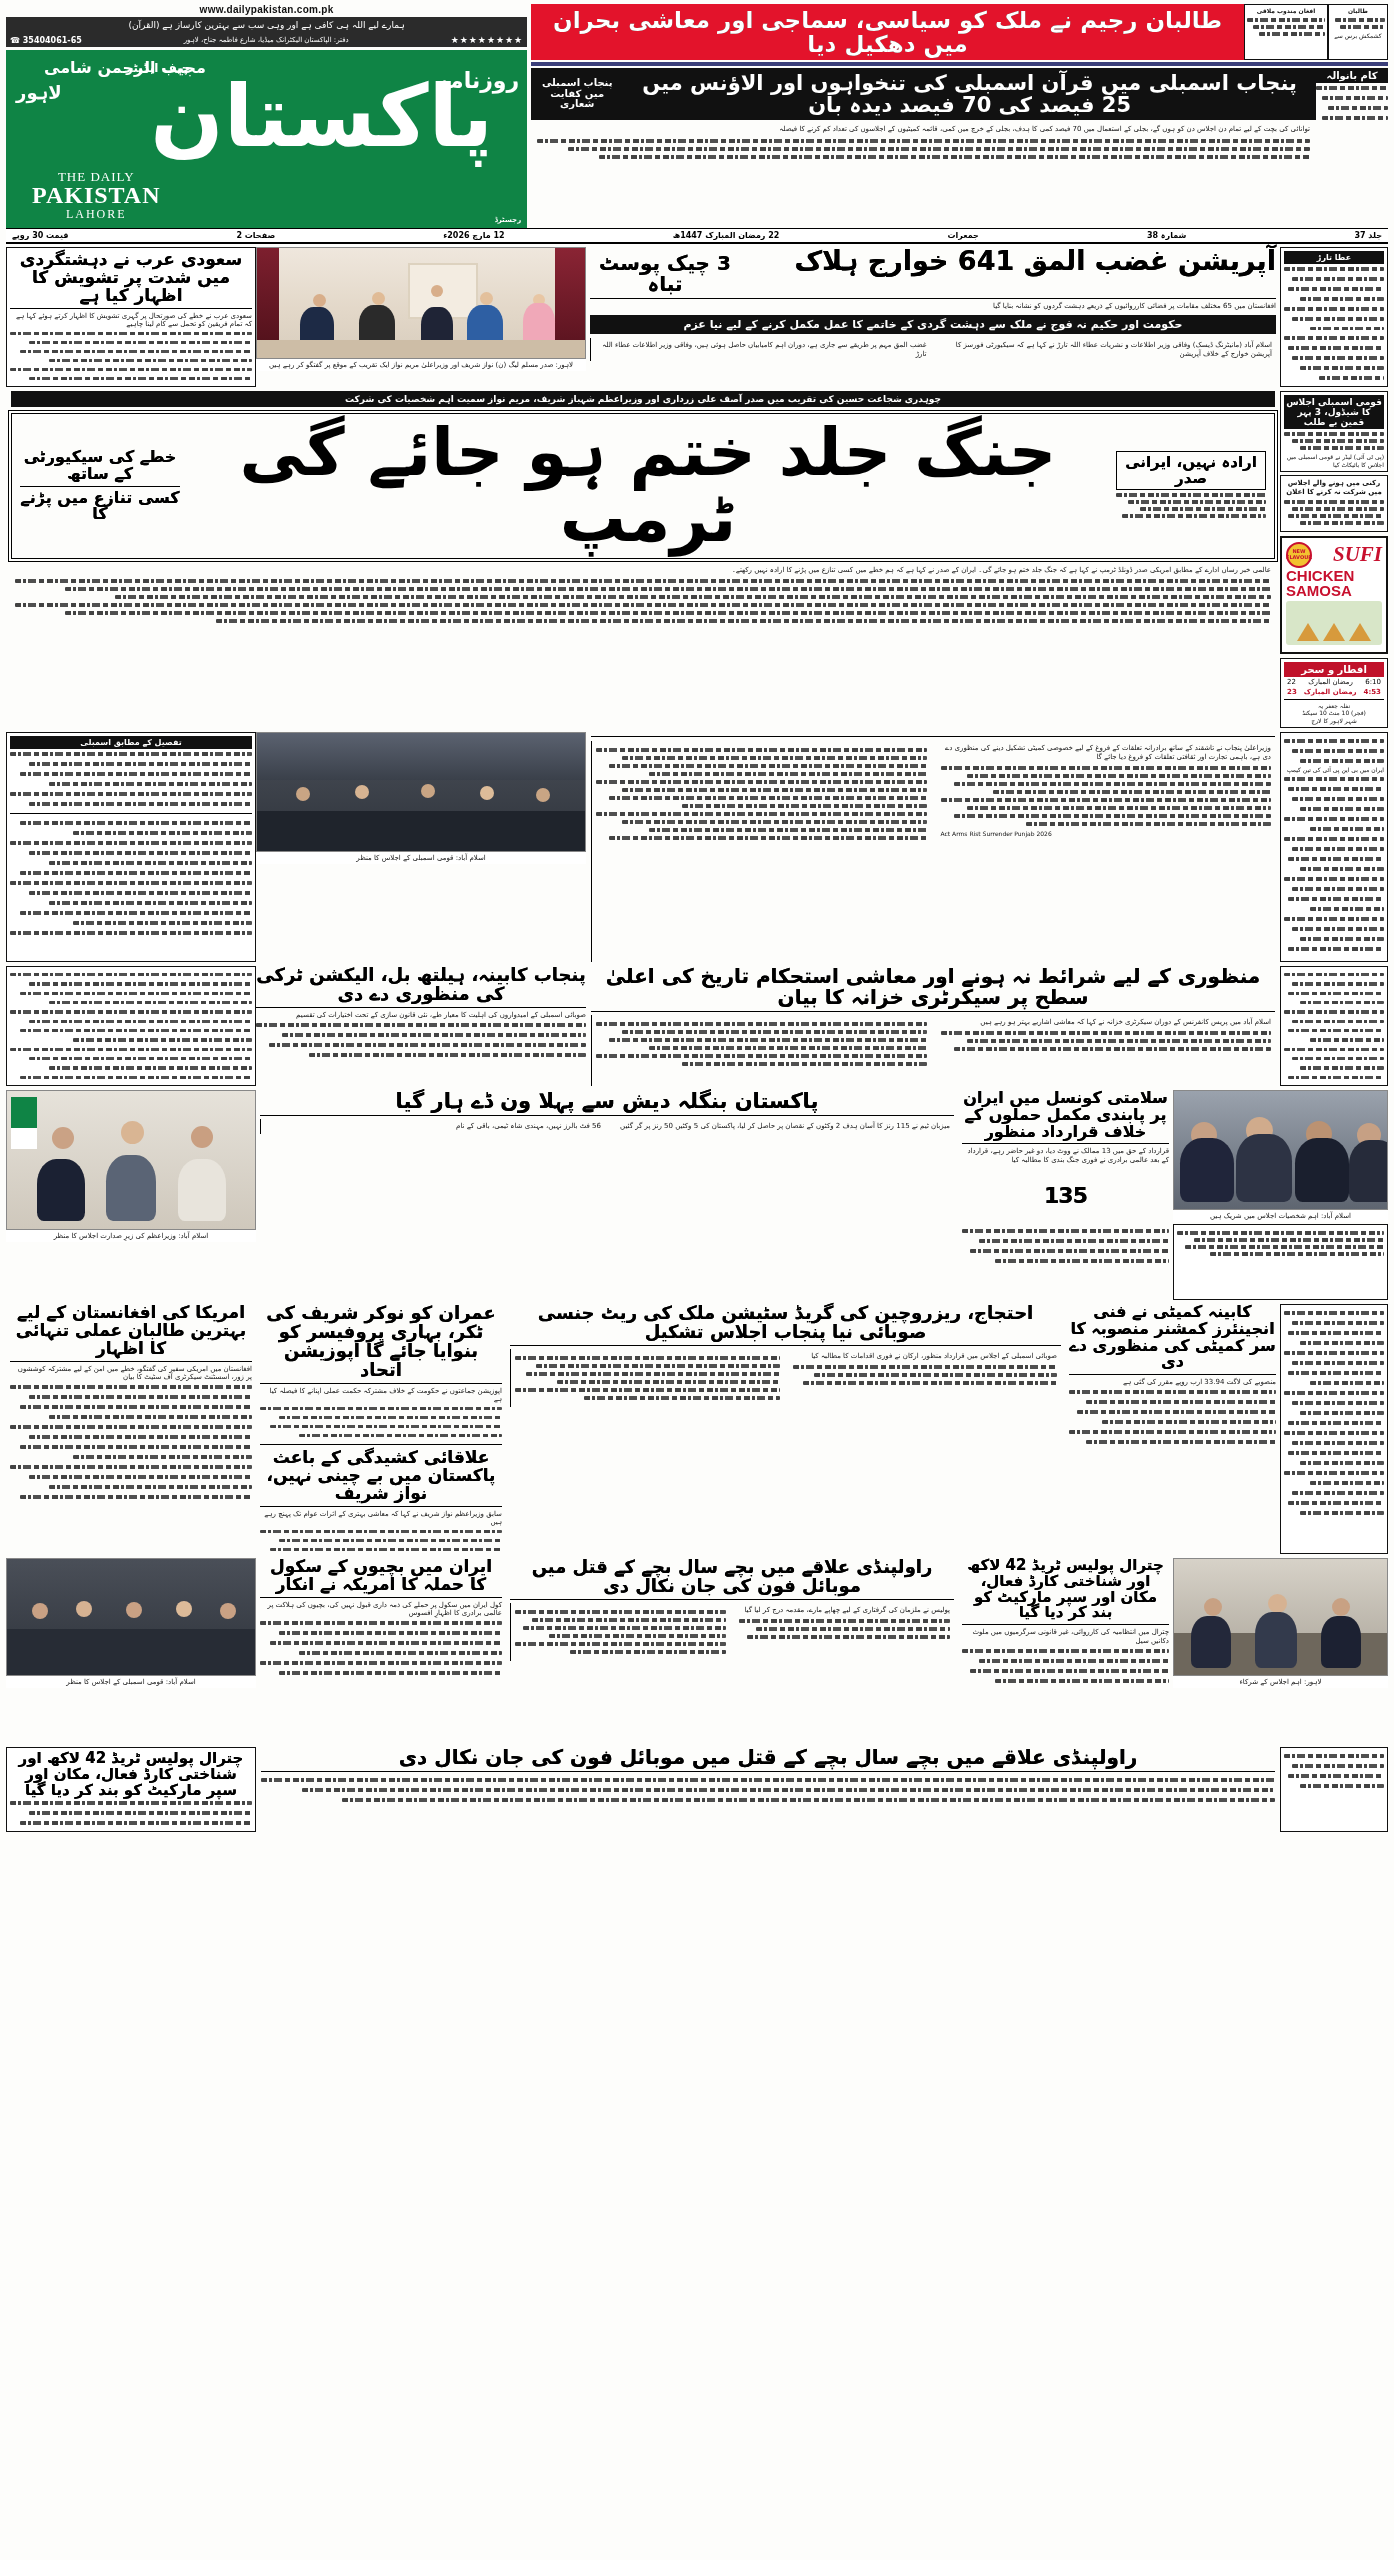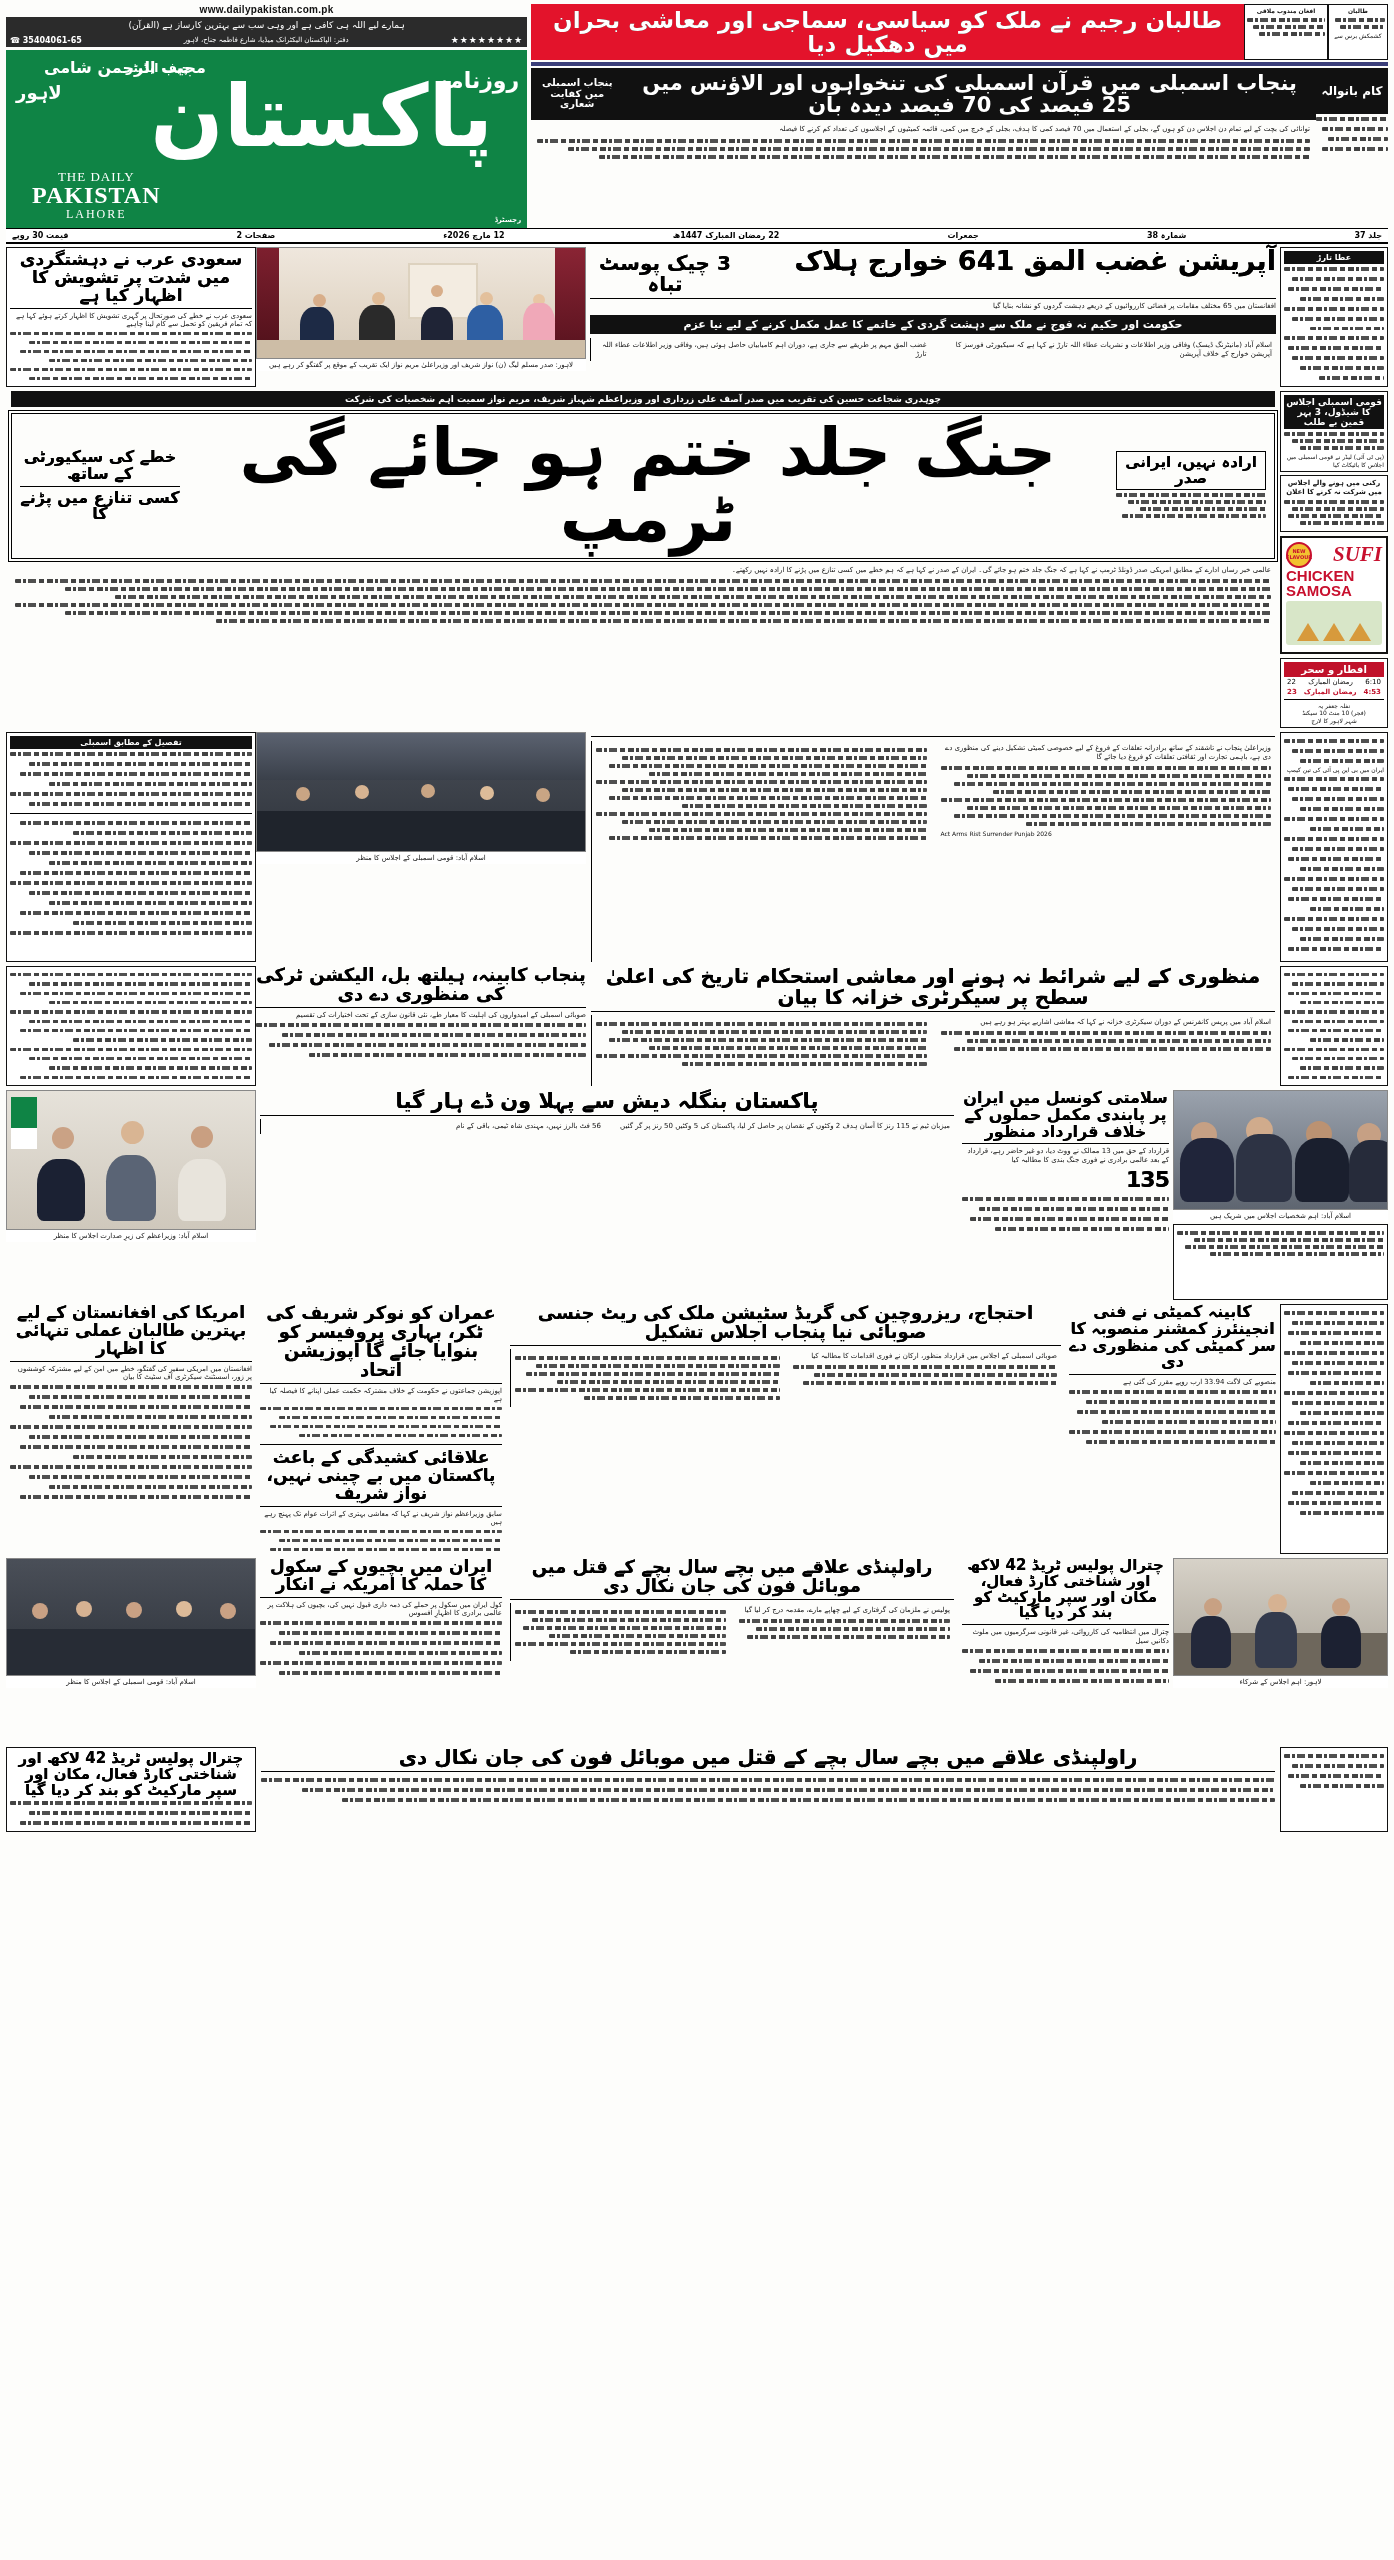--- a/index.html
+++ b/index.html
@@ -118,21 +118,21 @@
         </div>
         <div class="redband" style="flex:1; display:flex; align-items:center; justify-content:center; padding:0 8px;">
           <div class="hl" style="font-size:23px; color:#fff;">طالبان رجیم نے ملک کو سیاسی، سماجی اور معاشی بحران میں دھکیل دیا</div>
         </div>
       </div>
 
       <div style="height:4px;background:#3b3f7a;margin:2px 0;"></div>
 
       <div class="rowflex" style="flex:1;">
         <div class="col" style="width:72px;">
-          <div class="band" style="font-size:12px;padding:16px 1px;">کام بانوالہ</div>
+          <div class="band" style="font-size:10px;padding:2px 1px;">کام بانوالہ</div>
           <div class="ul s1"></div>
             <div class="ul s2"></div>
             <div class="ul s3"></div>
             <div class="ul s2"></div>
         </div>
         <div style="flex:1;">
           <div class="rowflex" style="align-items:stretch;">
             <div style="flex:1; background:#111; display:flex; align-items:center; justify-content:center; padding:4px 6px;">
               <div class="hl" style="font-size:21px;color:#fff;">پنجاب اسمبلی میں قرآن اسمبلی کی تنخواہوں اور الاؤنس میں 25 فیصد کی 70 فیصد دیدہ بان</div>
             </div>
@@ -525,21 +525,21 @@
           <div class="ul s2"></div>
           <div class="ul s5"></div>
           <div class="ul s3"></div>
       </div>
     </div>
 
     <div class="col" style="width:215px; padding:0 4px;">
       <div class="hl" style="font-size:16px;">سلامتی کونسل میں ایران پر پابندی مکمل حملوں کے خلاف قرارداد منظور</div>
       <div class="hairline" style="margin:3px 0;"></div>
       <div class="smalltxt">قرارداد کے حق میں 13 ممالک نے ووٹ دیا، دو غیر حاضر رہے، قرارداد کے بعد عالمی برادری نے فوری جنگ بندی کا مطالبہ کیا</div>
-      <div class="hl" style="font-size:22px;margin:3px 0;text-align:right;">135</div>
+      <div class="hl" style="font-size:22px;margin:19px 0;">135</div>
       <div class="ul s1"></div>
         <div class="ul s2"></div>
         <div class="ul s5"></div>
         <div class="ul s3"></div>
     </div>
 
     <div class="col" style="flex:1; padding:0 4px;">
       <div class="hl" style="font-size:21px;">پاکستان بنگلہ دیش سے پہلا ون ڈے ہار گیا</div>
       <div class="hairline" style="margin:3px 0;"></div>
       <div class="rowflex" style="gap:5px;">

